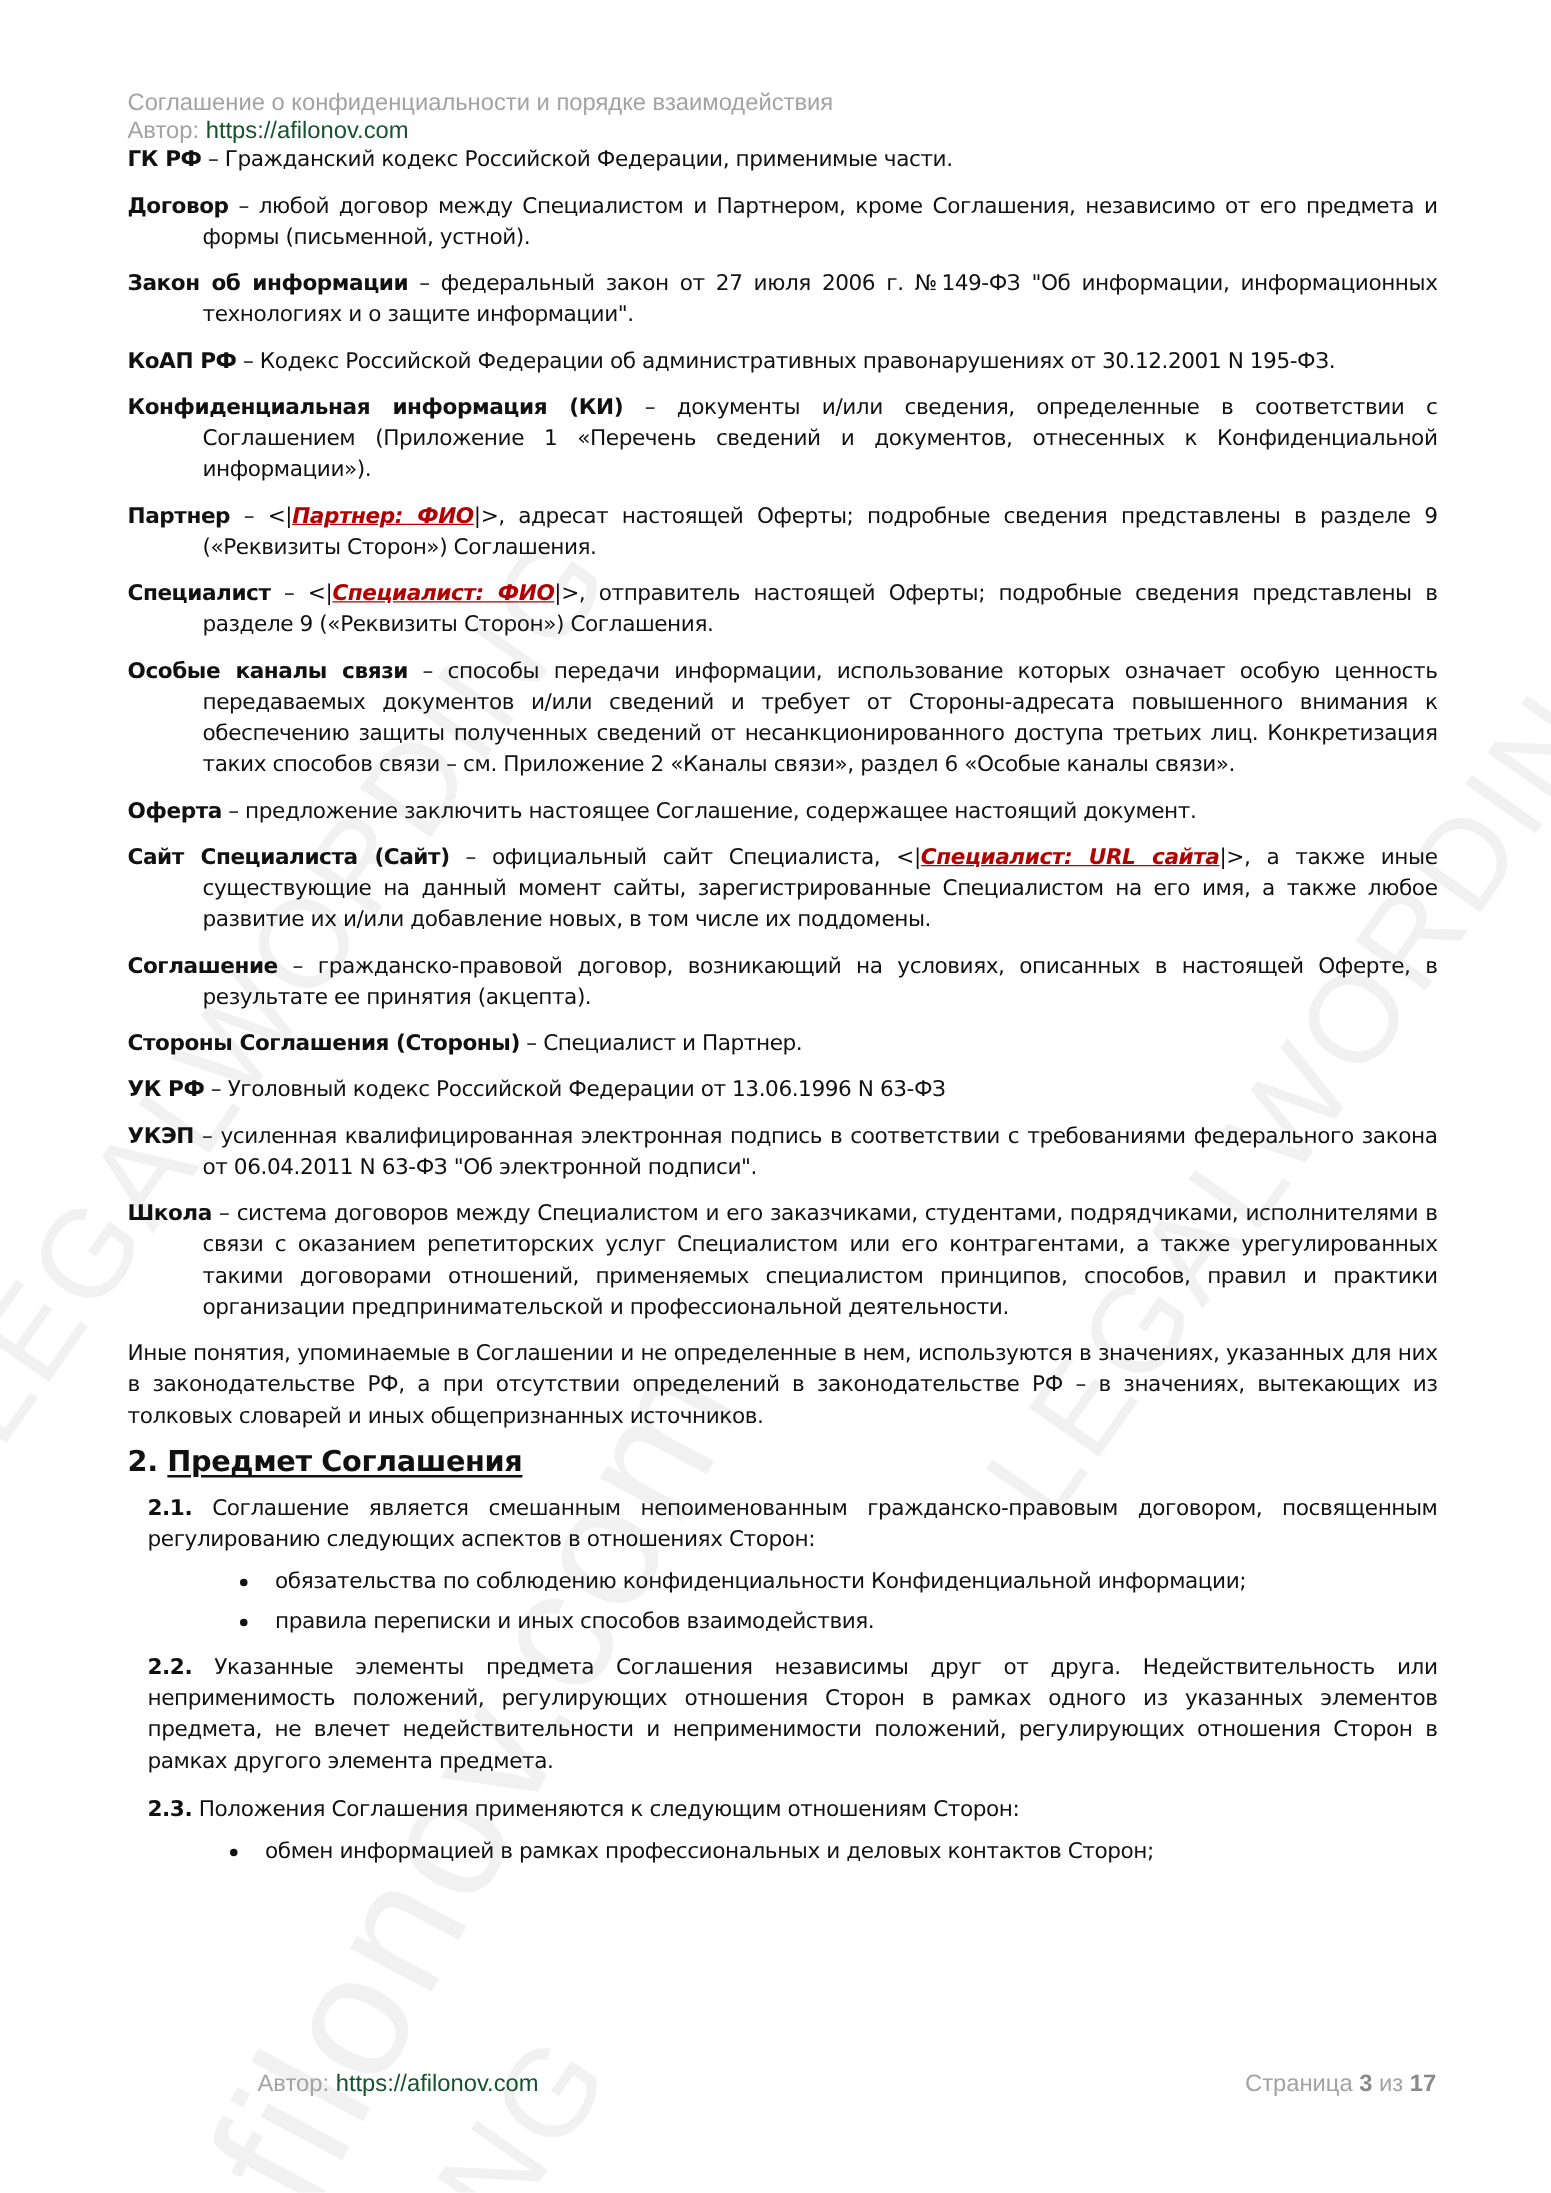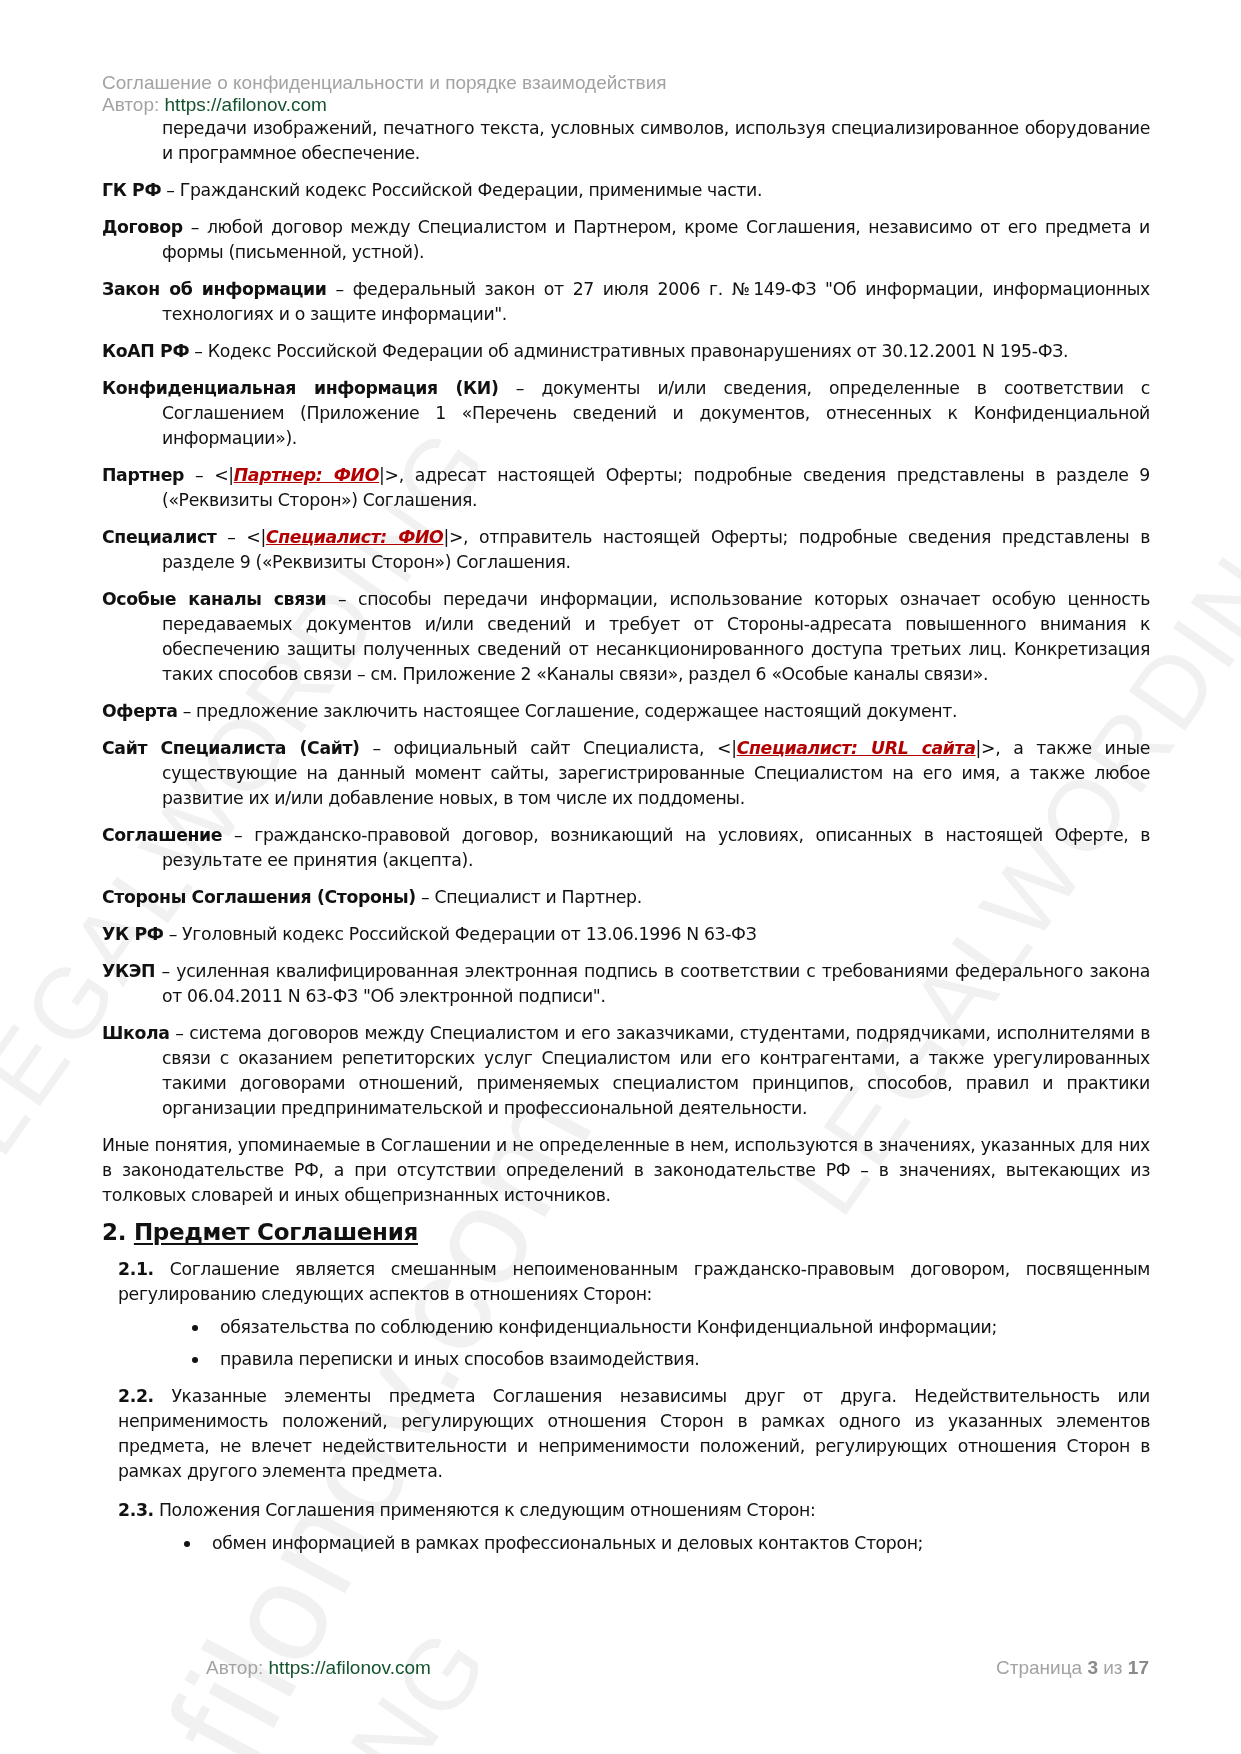--- a/index.html
+++ b/index.html
@@ -58,21 +58,20 @@
 <div class="header">
   <span>Соглашение о конфиденциальности и порядке взаимодействия</span>
   <span class="author">
     <span>Автор:</span>
     <a class="link">https://afilonov.com</a>
   </span>
 </div>
 
 <div class="content">
 
-  <div class="cont">передачи изображений, печатного текста, условных символов, используя специализированное оборудование и программное обеспечение.</div>
 
   <p class="def"><span class="term">ГК РФ</span><span> – </span><span>Гражданский кодекс Российской Федерации, применимые части.</span></p>
 
   <p class="def"><span class="term">Договор</span><span> – </span><span>любой договор между Специалистом и Партнером, кроме Соглашения, независимо от его предмета и формы (письменной, устной).</span></p>
 
   <p class="def"><span class="term">Закон об информации</span><span> – </span><span>федеральный закон от 27 июля 2006 г. №149-ФЗ "Об информации, информационных технологиях и о защите информации".</span></p>
 
   <p class="def"><span class="term">КоАП РФ</span><span> – </span><span>Кодекс Российской Федерации об административных правонарушениях от 30.12.2001 N 195-ФЗ.</span></p>
 
   <p class="def"><span class="term">Конфиденциальная информация (КИ)</span><span> – </span><span>документы и/или сведения, определенные в соответствии с Соглашением (Приложение 1 «Перечень сведений и документов, отнесенных к Конфиденциальной информации»).</span></p>

